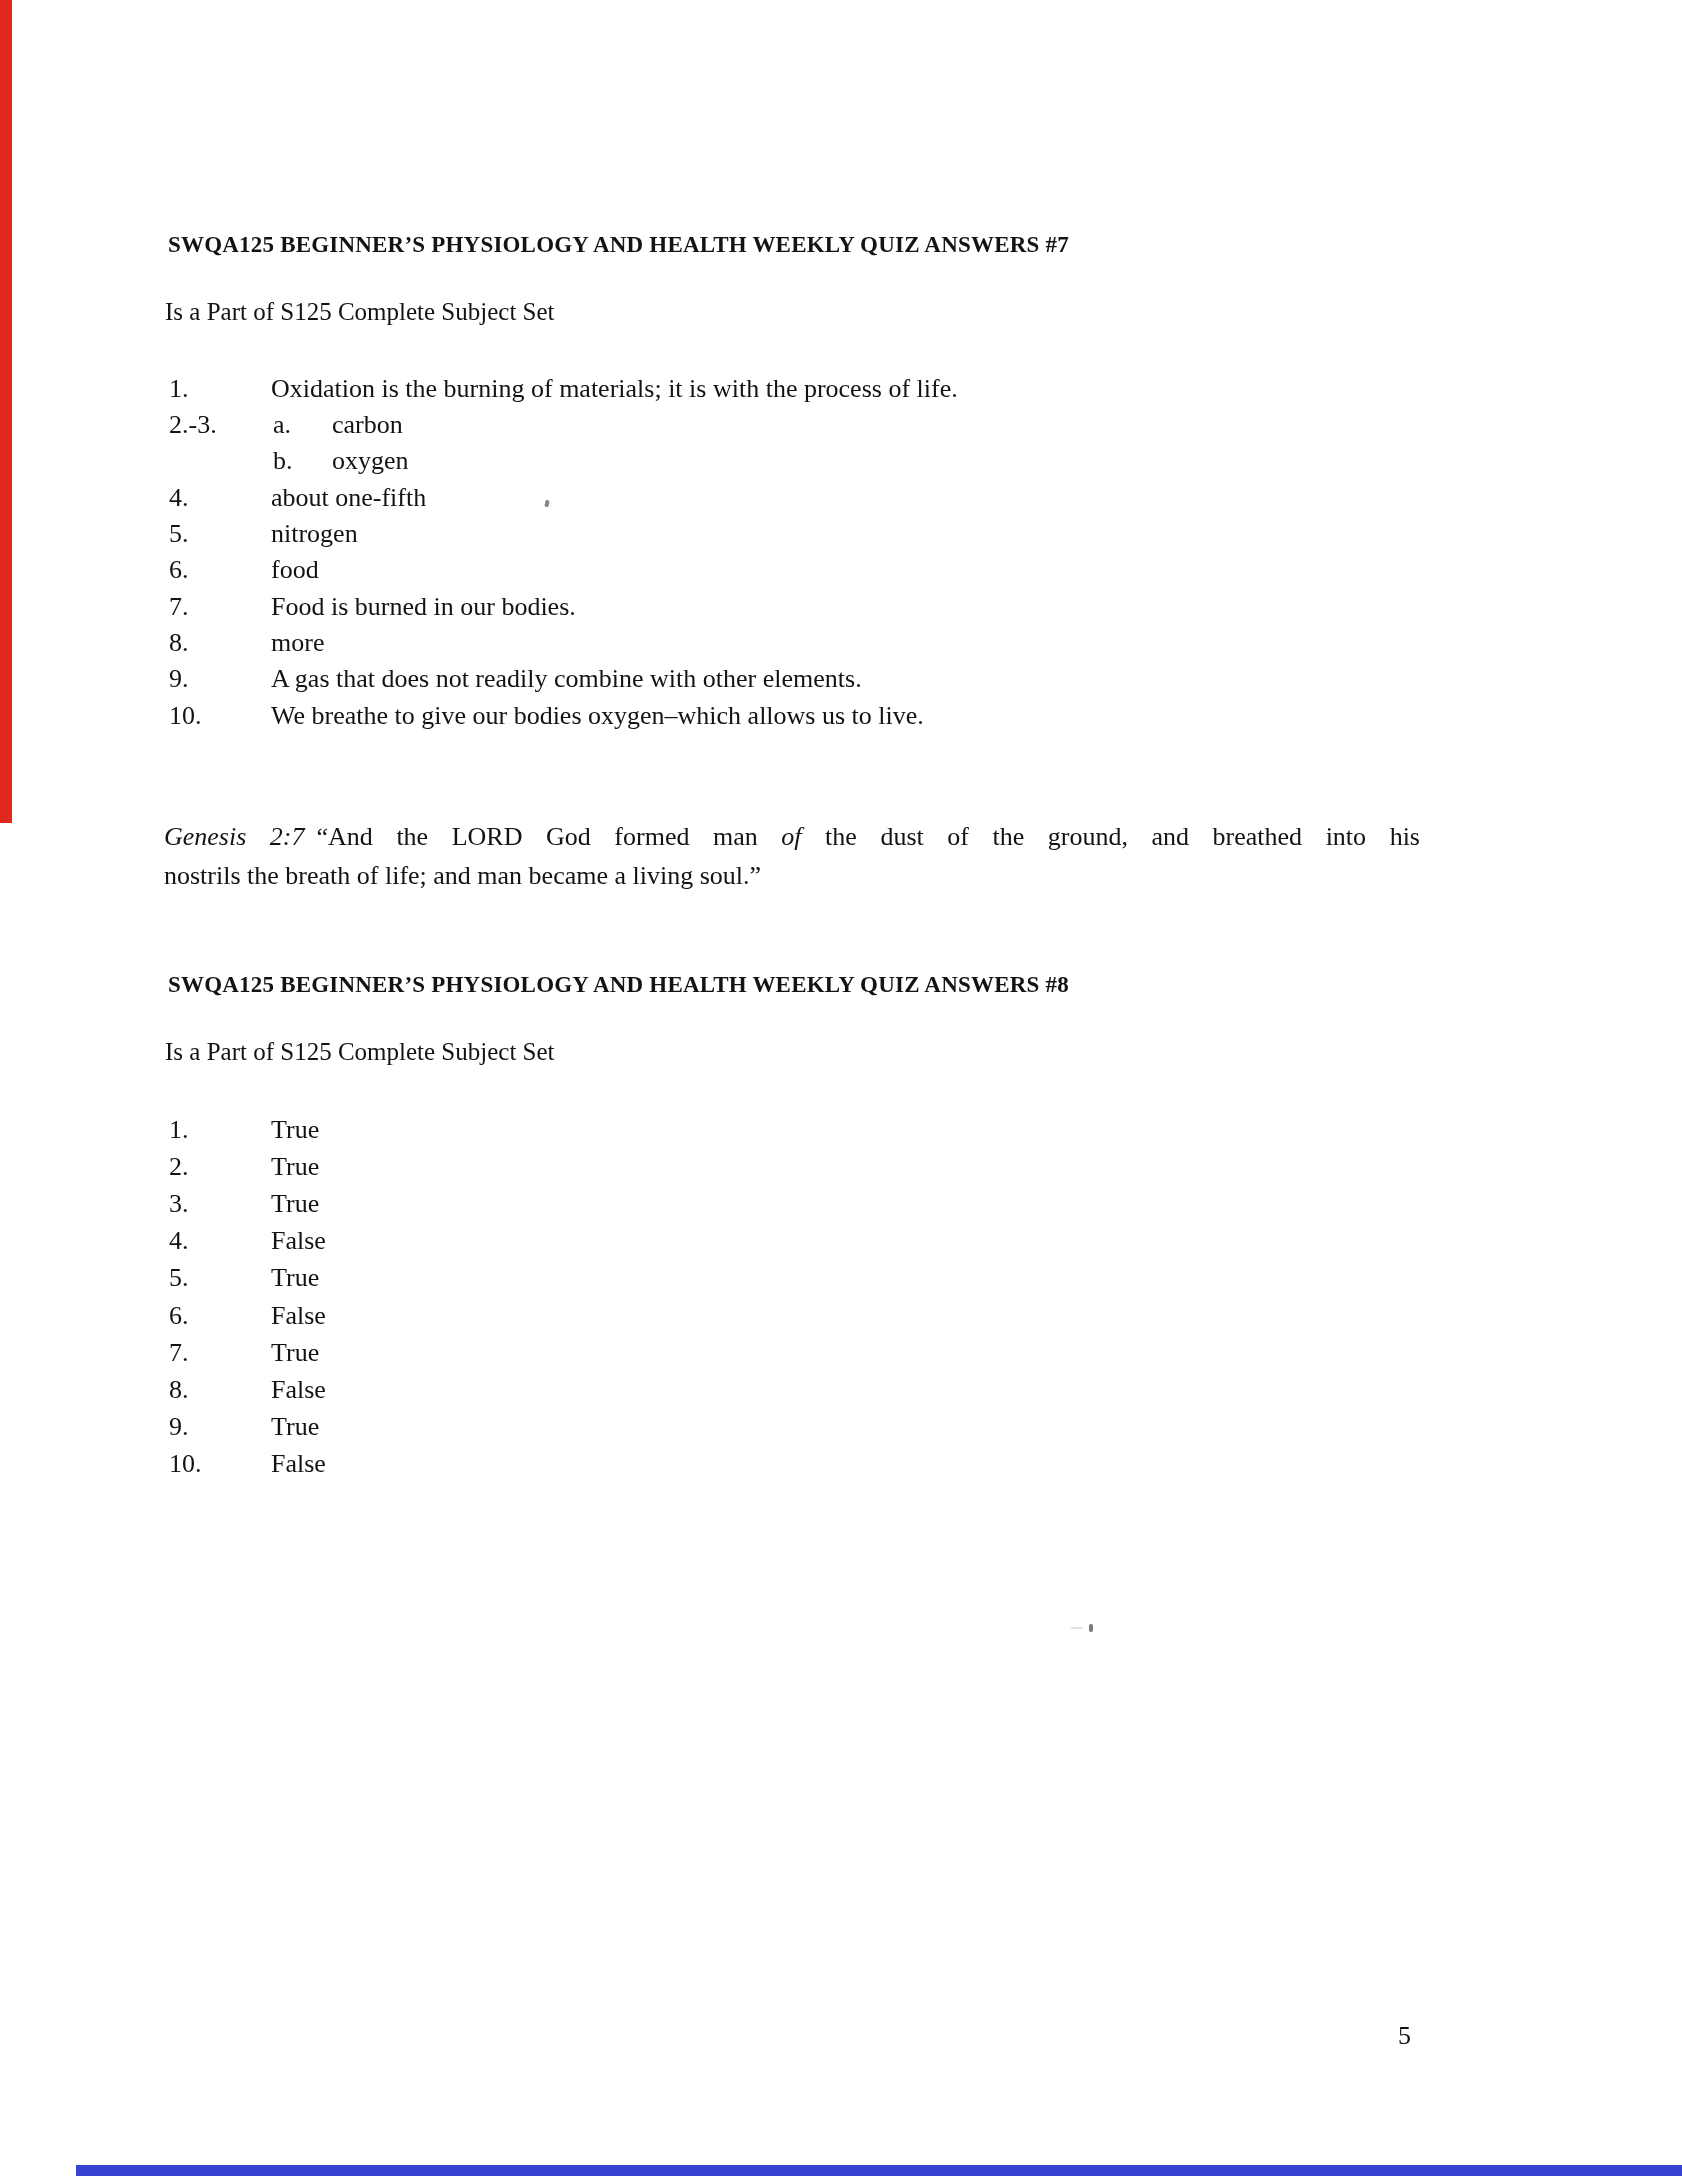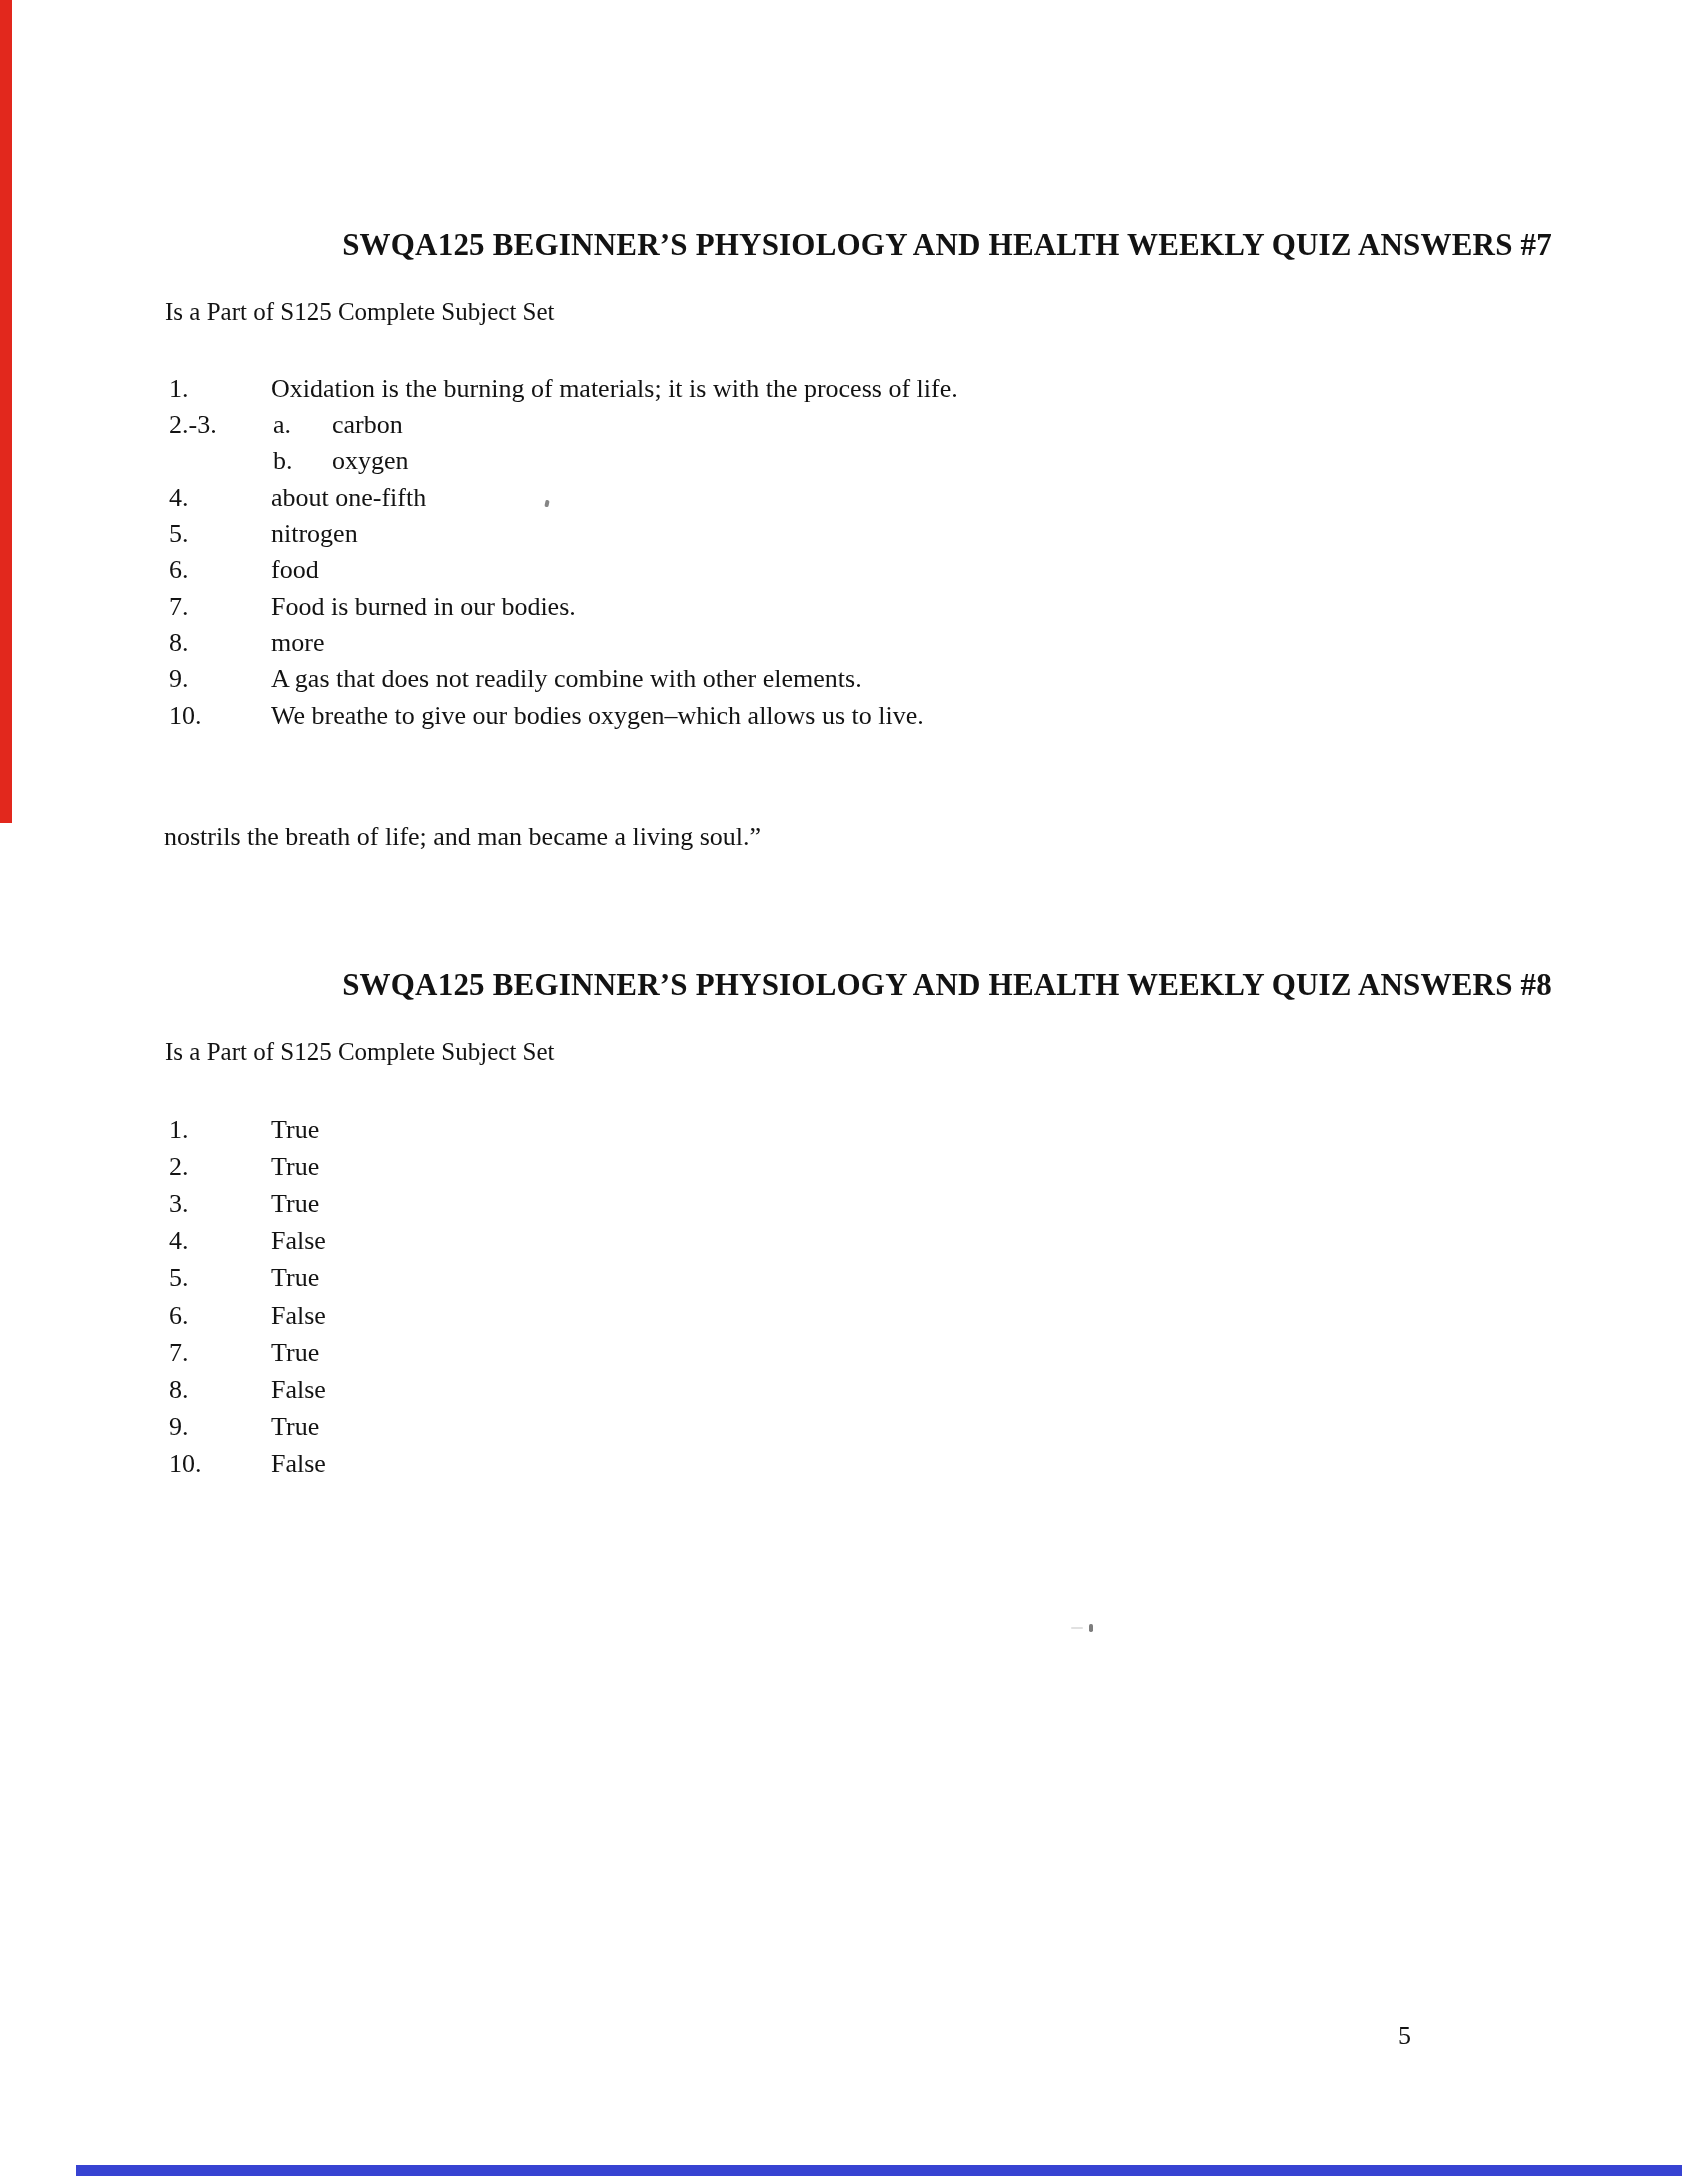--- a/index.html
+++ b/index.html
@@ -9,22 +9,22 @@
     background:#ffffff;
     font-family:"Liberation Serif","DejaVu Serif",serif;
     color:#131313;
     overflow:hidden;
   }
   .edge-stripe{position:absolute;}
   #left-stripe{left:0;top:0;width:12px;height:823px;}
   #bottom-stripe{left:76px;top:2165px;width:1607px;height:11.2px;}
   .title{
     position:absolute;left:168px;width:1384px;
-    font-size:31px;font-weight:bold;line-height:36px;
-    letter-spacing:0.2px;white-space:nowrap;text-align:right;
+    font-size:23px;font-weight:bold;line-height:36px;
+    letter-spacing:0.2px;white-space:nowrap;
   }
   .subtitle{
     position:absolute;left:165px;width:1038px;
     font-size:25px;line-height:29px;white-space:nowrap;margin-top:28px;
   }
   .row{position:absolute;left:0;width:1683px;height:36px;font-size:26px;line-height:31px;}
   .num{position:absolute;left:169px;white-space:nowrap;}
   .txt{position:absolute;left:271px;white-space:nowrap;}
   .lab{position:absolute;left:273px;white-space:nowrap;}
   .val{position:absolute;left:332px;white-space:nowrap;}
@@ -90,20 +90,21 @@
   <div class="row" style="top:663px">
     <span class="num">9.</span>
     <span class="txt">A gas that does not readily combine with other elements.</span>
   </div>
   <div class="row" style="top:700px">
     <span class="num">10.</span>
     <span class="txt">We breathe to give our bodies oxygen–which allows us to live.</span>
   </div>
 
   <div class="quote" style="top:817px">
+    <div class="qline justified"><span class="ref">Genesis 2:7</span><span>“And the LORD God formed man </span><span class="ital">of</span><span> the dust of the ground, and breathed into his</span></div>
     <div class="qline">nostrils the breath of life; and man became a living soul.”</div>
   </div>
 
   <div class="title" style="top:967px">SWQA125 BEGINNER’S PHYSIOLOGY AND HEALTH WEEKLY QUIZ ANSWERS #8</div>
   <div class="subtitle" style="top:1009px">Is a Part of S125 Complete Subject Set</div>
 
   <div class="row" style="top:1114px">
     <span class="num">1.</span>
     <span class="txt">True</span>
   </div>

